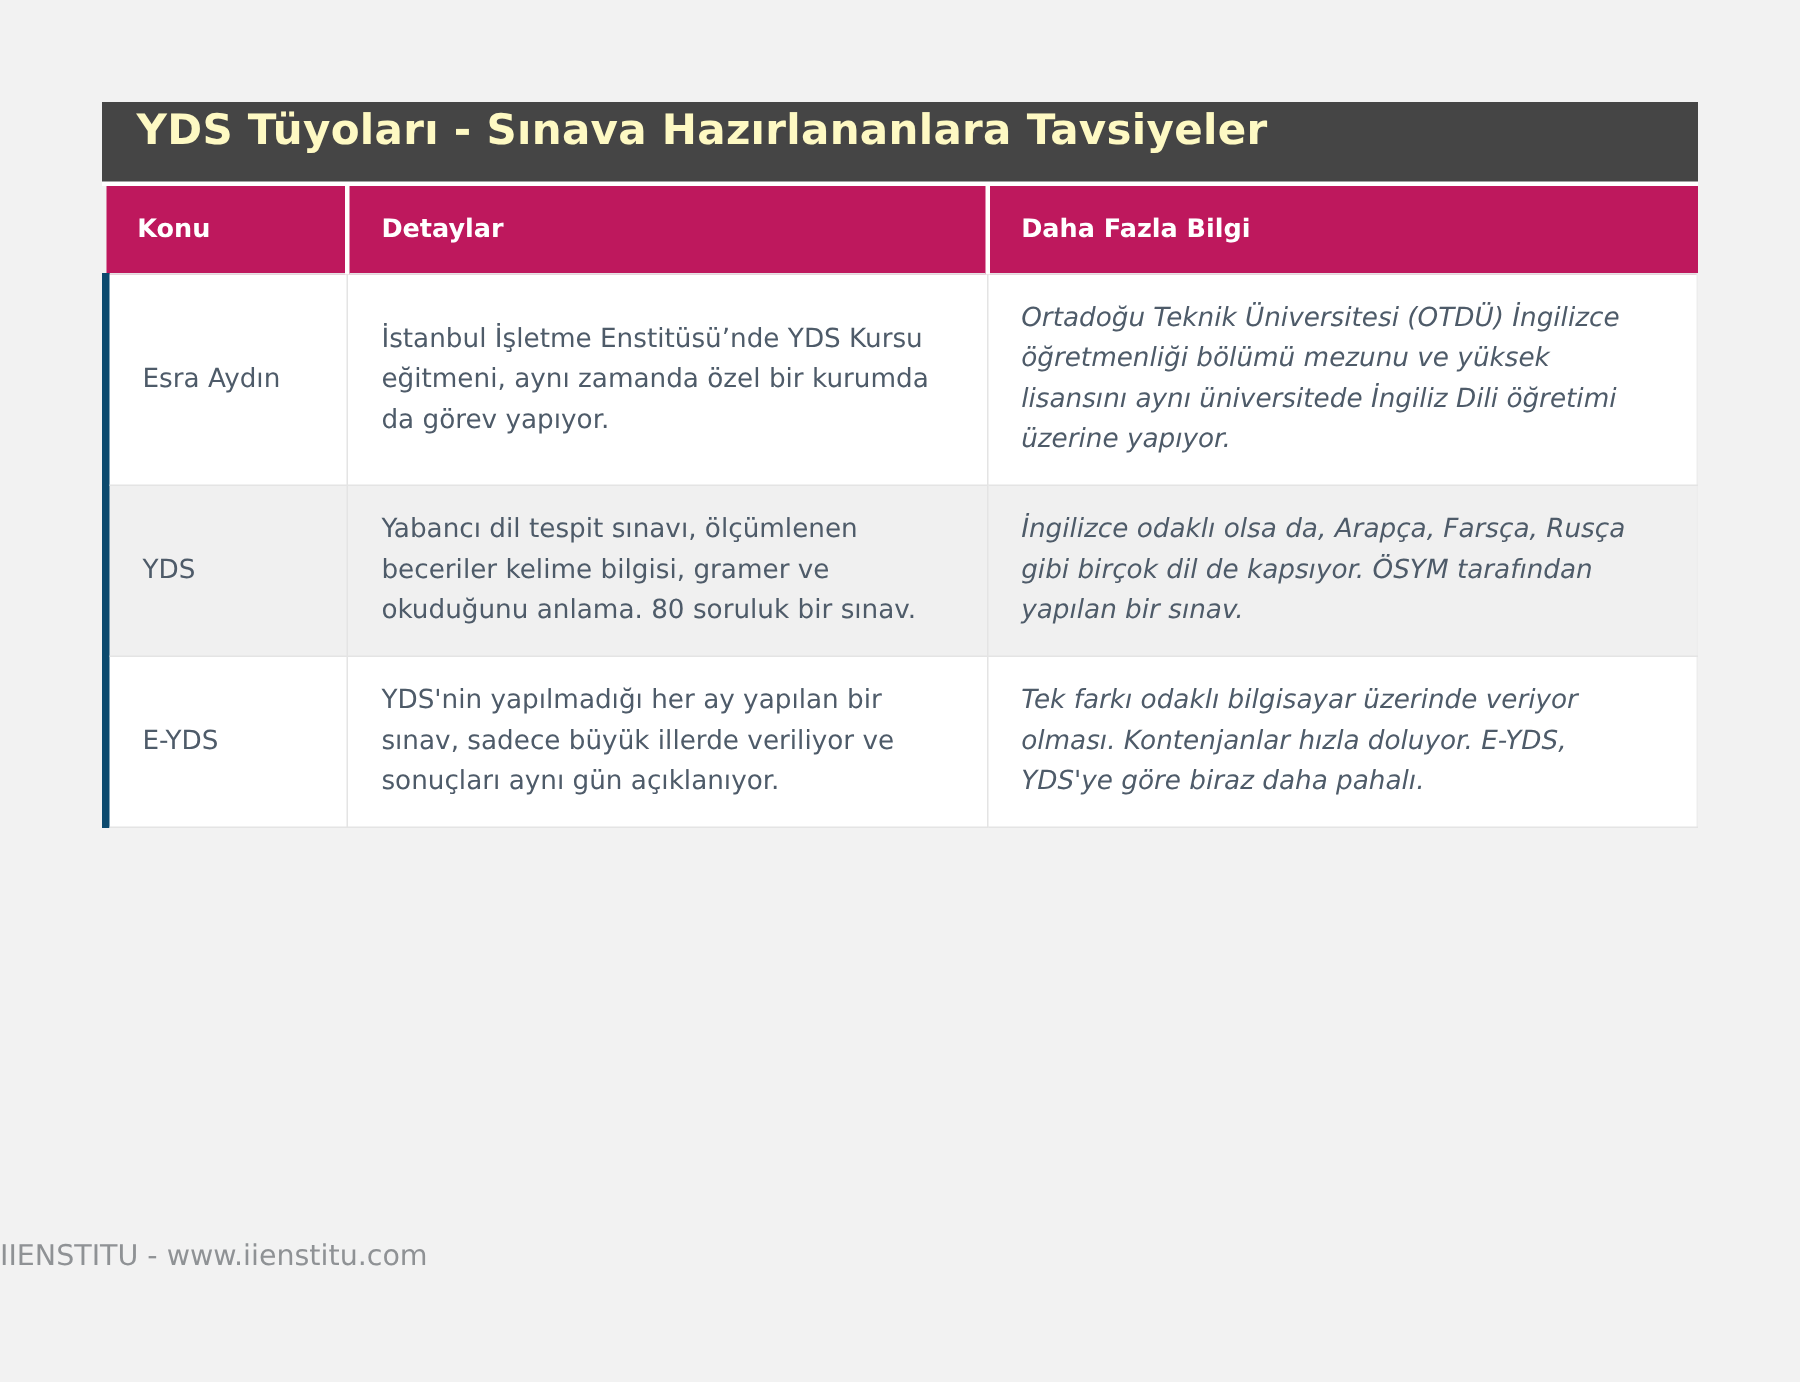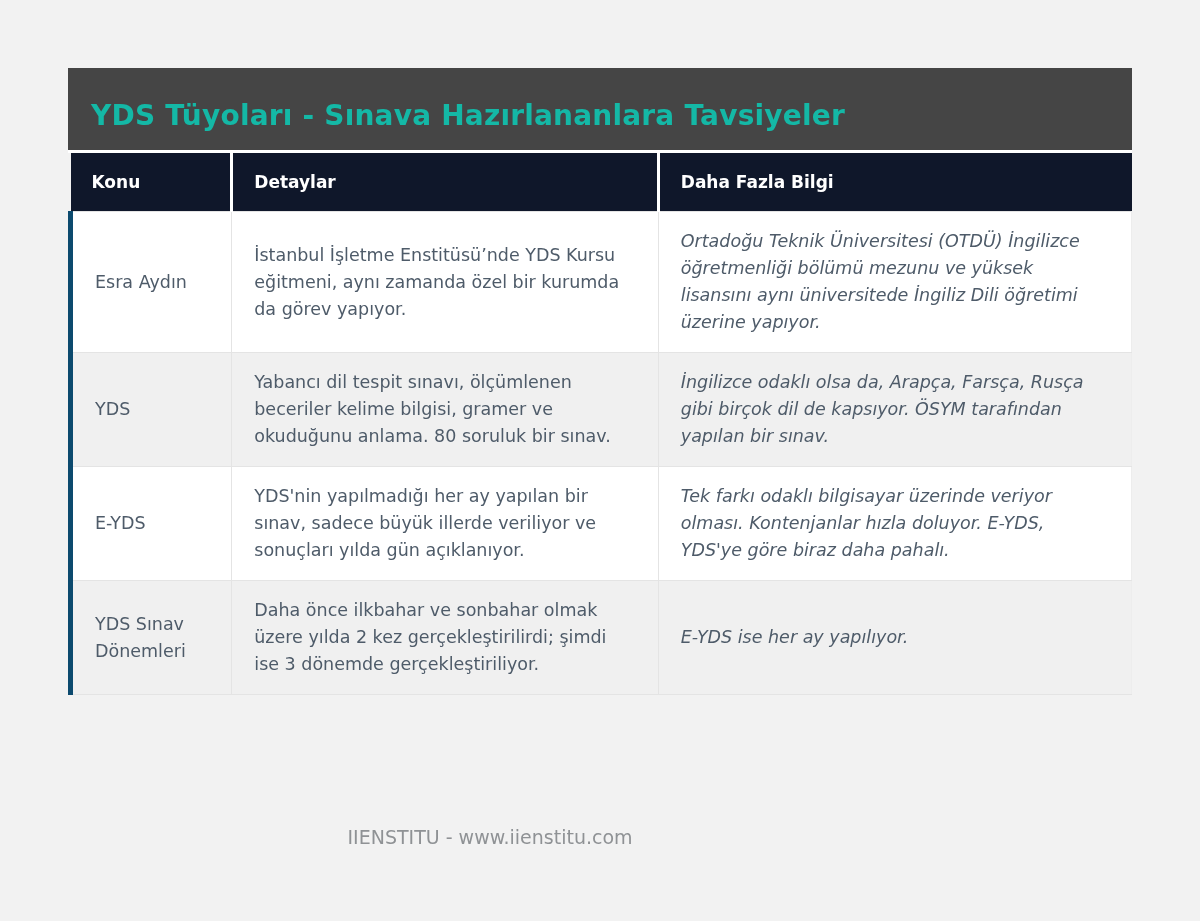--- a/index.html
+++ b/index.html
@@ -18,38 +18,38 @@
     overflow: hidden;
   }
   .card {
     position: absolute;
     left: 68px;
     top: 68px;
     width: 1064px;
   }
   .title-band {
     background: #454545;
-    color: #14b8a6;
+    color: #fef9c3;
     font-size: 28px;
     font-weight: bold;
-    padding: 31px 23px 18px 23px;
+    padding: 2px 23px 18px 23px;
     letter-spacing: 0.2px;
     border-bottom: 3px solid #ffffff;
     box-sizing: border-box;
   }
   table.info-table {
     width: 100%;
     border-collapse: collapse;
     table-layout: fixed;
   }
   col.c1 { width: 15.2%; }
   col.c2 { width: 40.2%; }
   col.c3 { width: 44.6%; }
   thead th {
-    background: #0f172a;
+    background: #be185d;
     color: #ffffff;
     font-size: 17px;
     font-weight: bold;
     text-align: left;
     padding: 19px 21px;
     border-left: 3px solid #ffffff;
     box-sizing: border-box;
   }
   thead th:first-child { border-left: none; }
   tbody td {
@@ -65,21 +65,21 @@
   }
   tbody tr:nth-child(even) td { background: #f0f0f0; }
   tbody tr td:first-child { border-left: 5px solid #0c4a6e; }
   tbody tr td:last-child { border-right: 1px solid #ededed; font-style: italic; }
   tbody tr:last-child td { border-bottom: 1px solid #e4e4e4; }
   .footer {
     position: absolute;
     top: 826px;
     left: 0;
     width: 980px;
-    text-align: center;
+    text-align: left;
     color: #8f9295;
     font-size: 19px;
   }
 </style>
 </head>
 <body>
 
 <div class="page">
   <div class="card">
     <div class="title-band">YDS Tüyoları - Sınava Hazırlananlara Tavsiyeler</div>
@@ -103,26 +103,21 @@
           <td>İstanbul İşletme Enstitüsü’nde YDS Kursu eğitmeni, aynı zamanda özel bir kurumda da görev yapıyor.</td>
           <td>Ortadoğu Teknik Üniversitesi (OTDÜ) İngilizce öğretmenliği bölümü mezunu ve yüksek lisansını aynı üniversitede İngiliz Dili öğretimi üzerine yapıyor.</td>
         </tr>
         <tr>
           <td>YDS</td>
           <td>Yabancı dil tespit sınavı, ölçümlenen beceriler kelime bilgisi, gramer ve okuduğunu anlama. 80 soruluk bir sınav.</td>
           <td>İngilizce odaklı olsa da, Arapça, Farsça, Rusça gibi birçok dil de kapsıyor. ÖSYM tarafından yapılan bir sınav.</td>
         </tr>
         <tr>
           <td>E-YDS</td>
-          <td>YDS'nin yapılmadığı her ay yapılan bir sınav, sadece büyük illerde veriliyor ve sonuçları yılda gün açıklanıyor.</td>
+          <td>YDS'nin yapılmadığı her ay yapılan bir sınav, sadece büyük illerde veriliyor ve sonuçları aynı gün açıklanıyor.</td>
           <td>Tek farkı odaklı bilgisayar üzerinde veriyor olması. Kontenjanlar hızla doluyor. E-YDS, YDS'ye göre biraz daha pahalı.</td>
-        </tr>
-        <tr>
-          <td>YDS Sınav Dönemleri</td>
-          <td>Daha önce ilkbahar ve sonbahar olmak üzere yılda 2 kez gerçekleştirilirdi; şimdi ise 3 dönemde gerçekleştiriliyor.</td>
-          <td>E-YDS ise her ay yapılıyor.</td>
         </tr>
       </tbody>
     </table>
   </div>
 
   <div class="footer">IIENSTITU - www.iienstitu.com</div>
 </div>
 
 </body></html>

